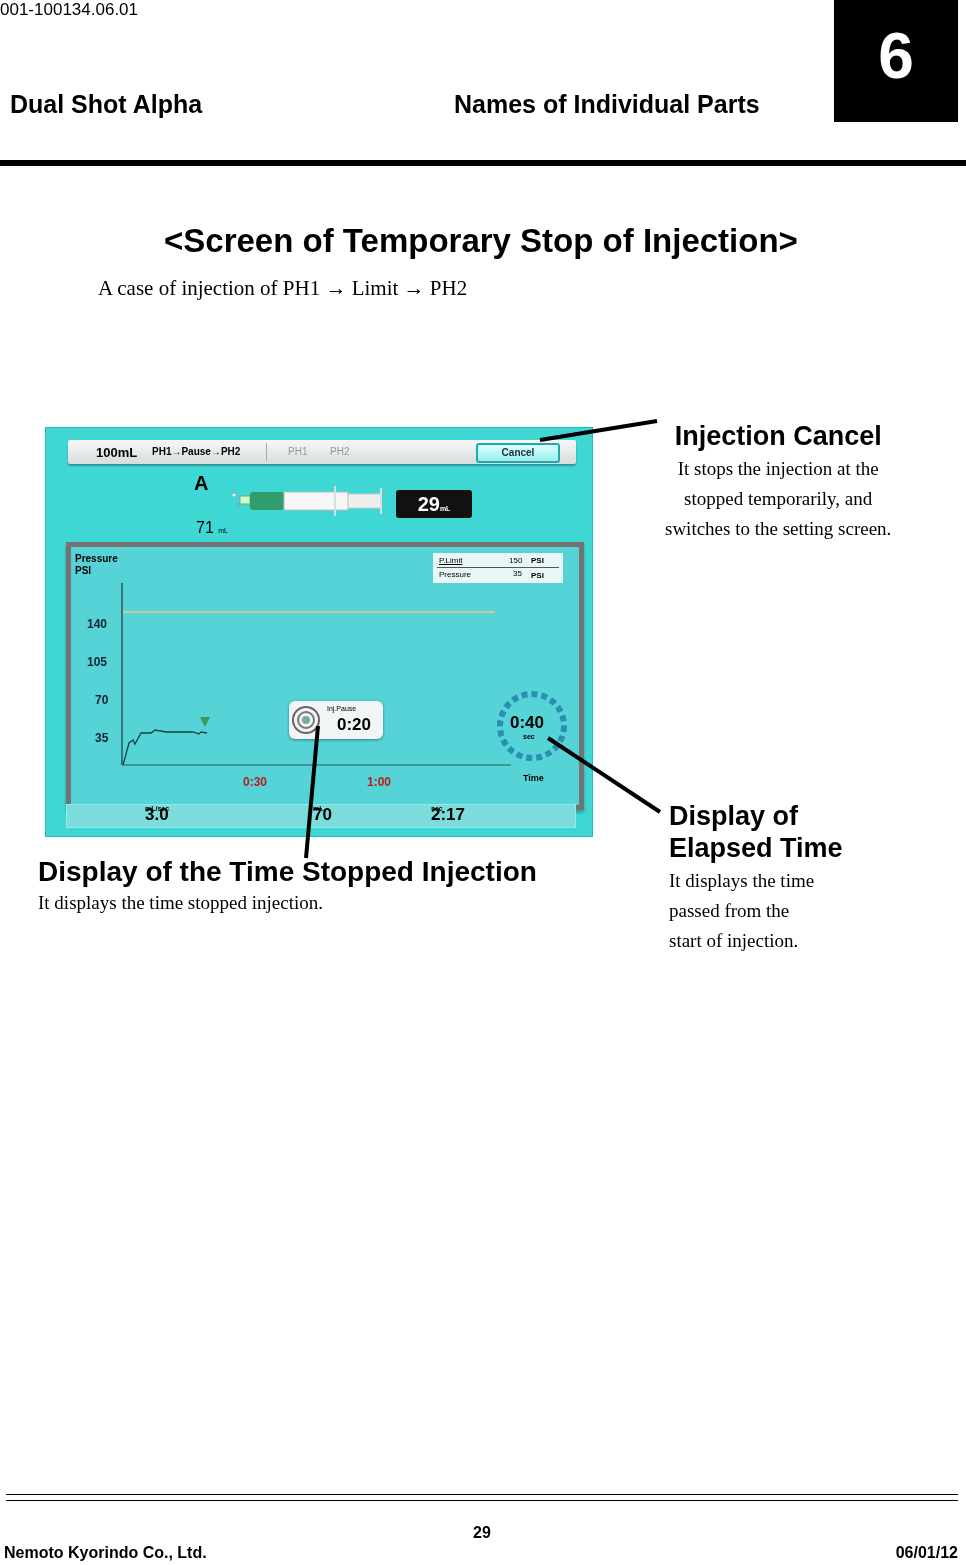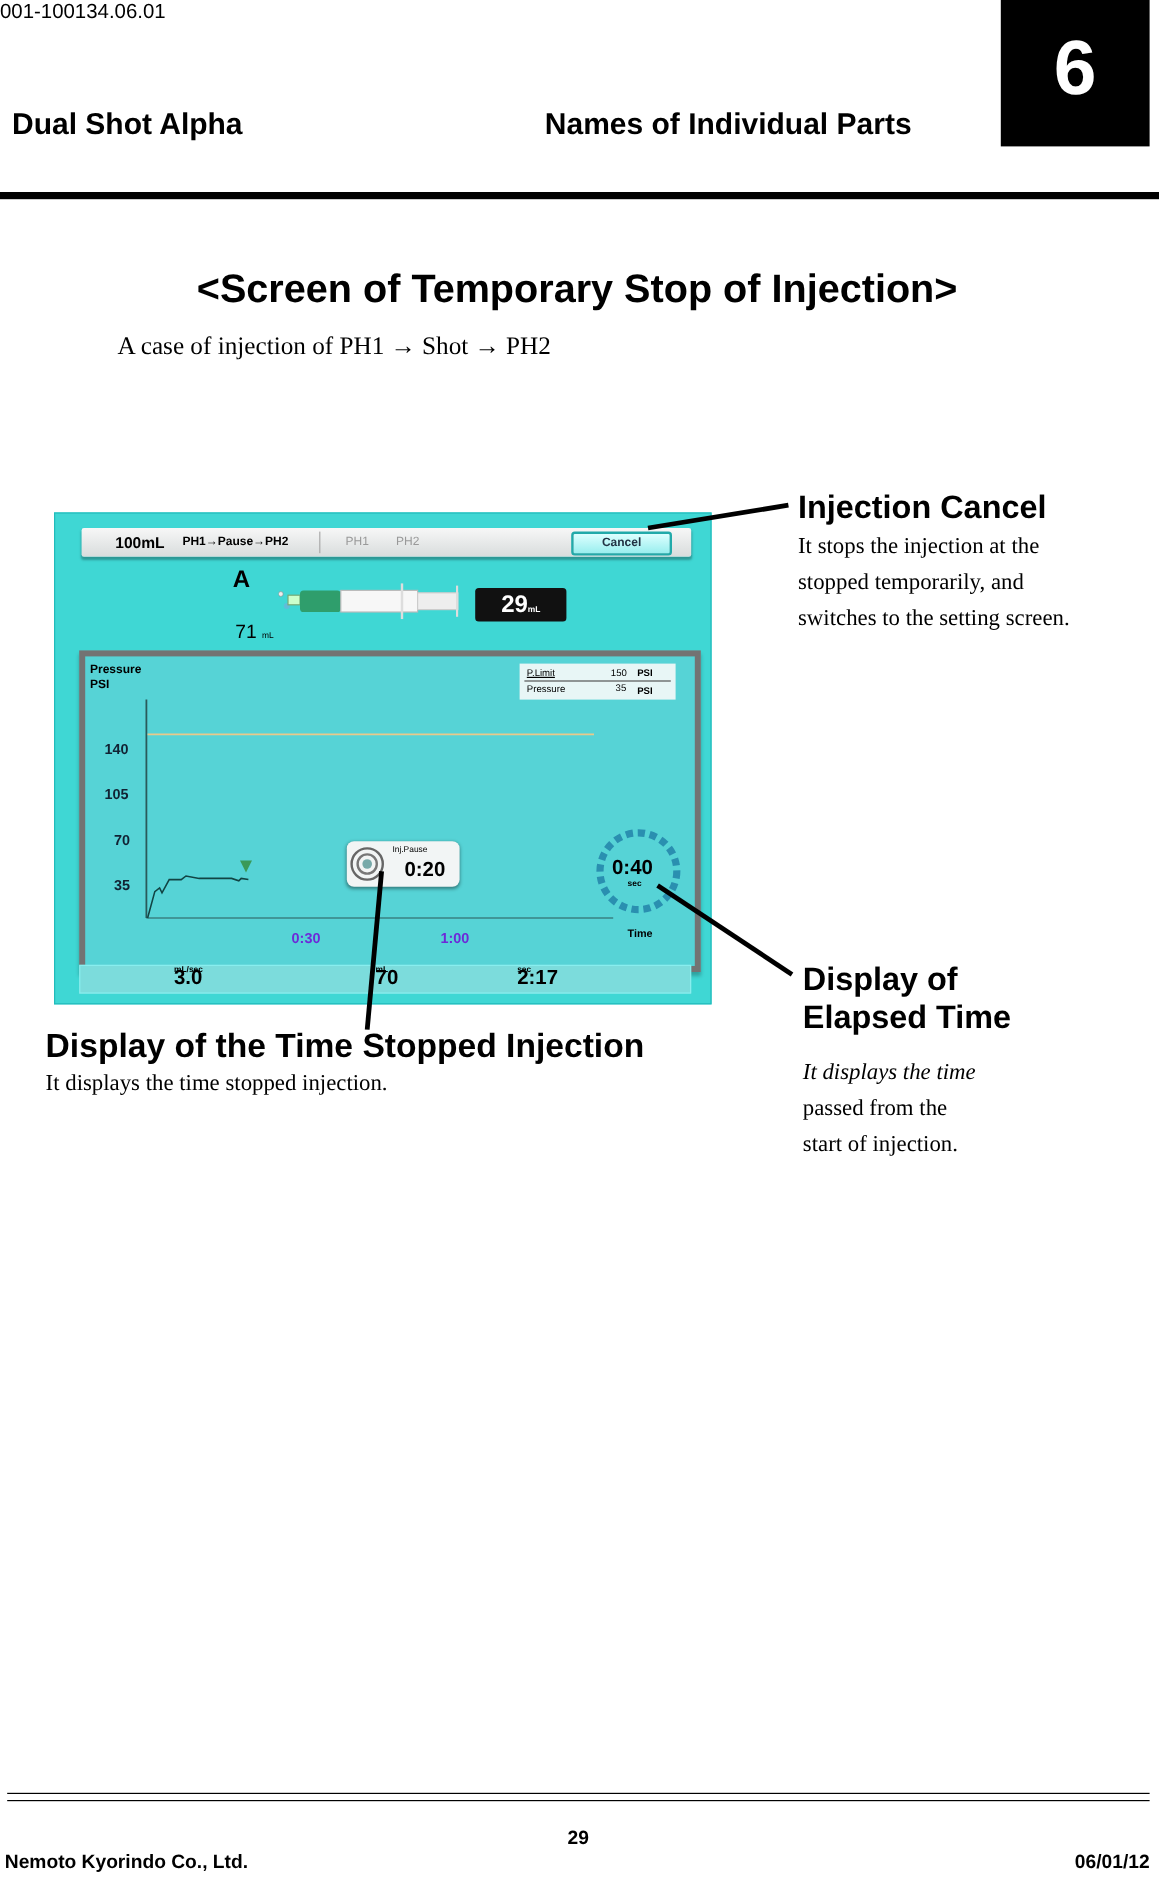--- a/index.html
+++ b/index.html
@@ -19,21 +19,21 @@
   .cancelbtn{position:absolute;right:16px;top:3px;width:80px;height:16px;border:2px solid #2aa;border-radius:3px;background:linear-gradient(#dff,#9ee);font-size:10px;text-align:center;line-height:16px;color:#234;}
   .syr-label{left:148px;top:44px;font-size:20px;font-weight:bold;}
   .syringe{left:186px;top:58px;width:150px;height:30px;}
   .vol-box{left:350px;top:62px;width:76px;height:28px;background:#111;border-radius:3px;color:#fff;font-size:20px;font-weight:bold;line-height:28px;text-align:center;}
   .remain{left:150px;top:91px;font-size:16px;}
   .graph{left:20px;top:114px;width:508px;height:258px;background:#56d3d6;border:5px solid #737373;box-shadow:0 3px 3px rgba(0,0,0,.25);}
   .plabel{left:4px;top:6px;font-size:10px;font-weight:bold;line-height:12px;}
   .legend{left:362px;top:6px;width:130px;height:30px;background:#e8f6f6;font-size:8px;}
   .legend div{position:absolute;}
   .ytick{font-size:12px;font-weight:bold;color:#123;}
-  .xtick{font-size:12px;font-weight:bold;color:#6d28d9;}
+  .xtick{font-size:12px;font-weight:bold;color:#b91c1c;}
   .stopbadge{left:218px;top:154px;width:94px;height:38px;background:#f2f5f5;border-radius:6px;box-shadow:0 1px 3px rgba(0,0,0,.4);}
   .bottombar{left:20px;top:376px;width:508px;height:22px;background:#7cdcdc;border:1px solid #8ee;font-weight:bold;font-size:17px;}
   .bottombar span{position:absolute;top:0px;}
   .unit{font-size:7px;}
   .callout-h{font-weight:bold;font-size:27px;line-height:32px;}
   .callout-p{font-family:"Liberation Serif",serif;font-size:19px;line-height:30px;}
   .frule1{left:6px;top:1494px;width:952px;height:1px;background:#000;}
   .frule2{left:6px;top:1500px;width:952px;height:1px;background:#000;}
   .pagenum{left:473px;top:1524px;font-size:16px;font-weight:bold;}
   .company{left:4px;top:1544px;font-size:16px;font-weight:bold;}
@@ -42,21 +42,21 @@
 </head>
 <body>
 
 <div class="abs docnum">001-100134.06.01</div>
 <div class="abs prod">Dual Shot Alpha</div>
 <div class="abs section">Names of Individual Parts</div>
 <div class="abs chapbox">6</div>
 <div class="abs hrule"></div>
 
 <div class="abs title">&lt;Screen of Temporary Stop of Injection&gt;</div>
-<div class="abs subtitle">A case of injection of PH1 → Shot → PH2</div>
+<div class="abs subtitle">A case of injection of PH1 → Limit → PH2</div>
 
 <div class="abs screen">
   <div class="abs topbar">
     <span style="left:28px;font-size:13px;">100mL</span>
     <span style="left:84px;font-size:10px;top:6px;">PH1→Pause→PH2</span>
     <span style="left:198px;top:3px;width:1px;height:18px;background:#aaa;"></span>
     <span style="left:220px;font-size:10px;top:6px;color:#999;font-weight:normal;">PH1</span>
     <span style="left:262px;font-size:10px;top:6px;color:#999;font-weight:normal;">PH2</span>
     <div class="cancelbtn">Cancel</div>
   </div>
@@ -143,31 +143,31 @@
       </span>
   </div>
 </div>
 
 <svg class="abs" style="left:0;top:0;" width="966" height="1000">
   <line x1="540" y1="440" x2="657" y2="421" stroke="#000" stroke-width="4"></line>
   <line x1="548" y1="738" x2="660" y2="812" stroke="#000" stroke-width="4"></line>
   <line x1="318" y1="726" x2="306" y2="858" stroke="#000" stroke-width="4"></line>
 </svg>
 
-<div class="abs" style="left:665px;top:407px;">
+<div class="abs" style="left:665px;top:420px;text-align:center;">
   <div class="callout-h">Injection Cancel</div>
   <div class="callout-p" style="margin-top:2px;">It stops the injection at the</div>
   <div class="callout-p">stopped temporarily, and</div>
   <div class="callout-p">switches to the setting screen.</div>
 </div>
 
 <div class="abs" style="left:669px;top:800px;">
   <div class="callout-h">Display of</div>
   <div class="callout-h">Elapsed Time</div>
-  <div class="callout-p" style="margin-top:15px;font-style:italic;">It displays the time</div>
+  <div class="callout-p" style="margin-top:2px;">It displays the time</div>
   <div class="callout-p">passed from the</div>
   <div class="callout-p">start of injection.</div>
 </div>
 
 <div class="abs" style="left:38px;top:856px;">
   <div class="callout-h" style="font-size:28px;">Display of the Time Stopped Injection</div>
   <div class="callout-p">It displays the time stopped injection.</div>
 </div>
 
 <div class="abs frule1"></div>

